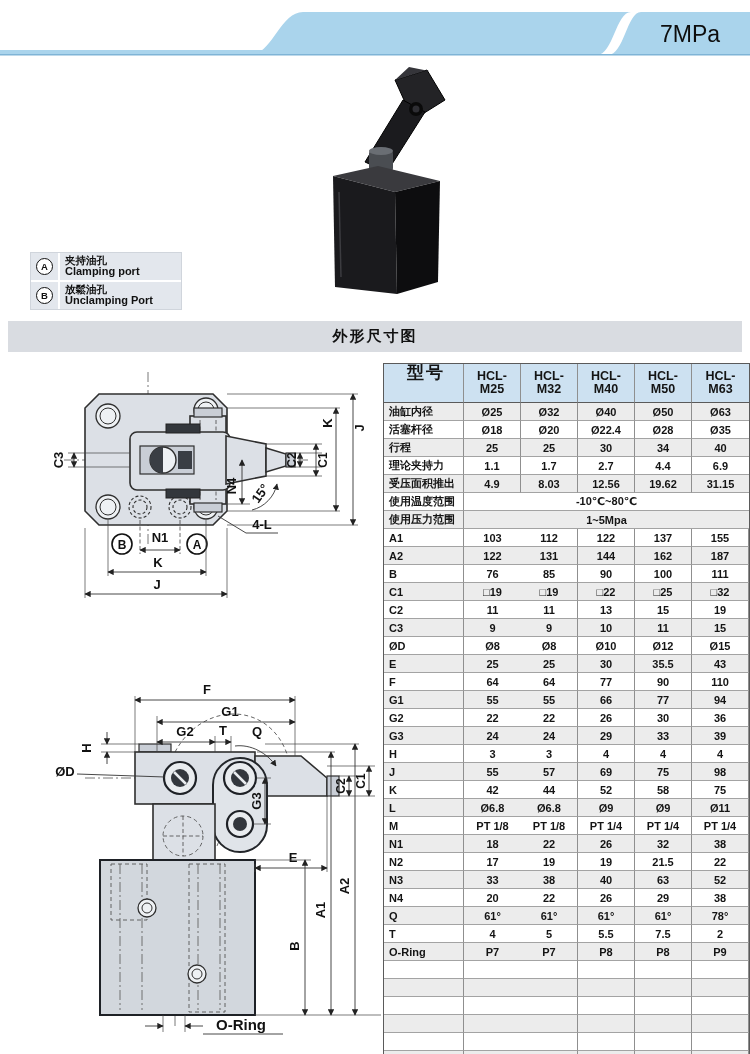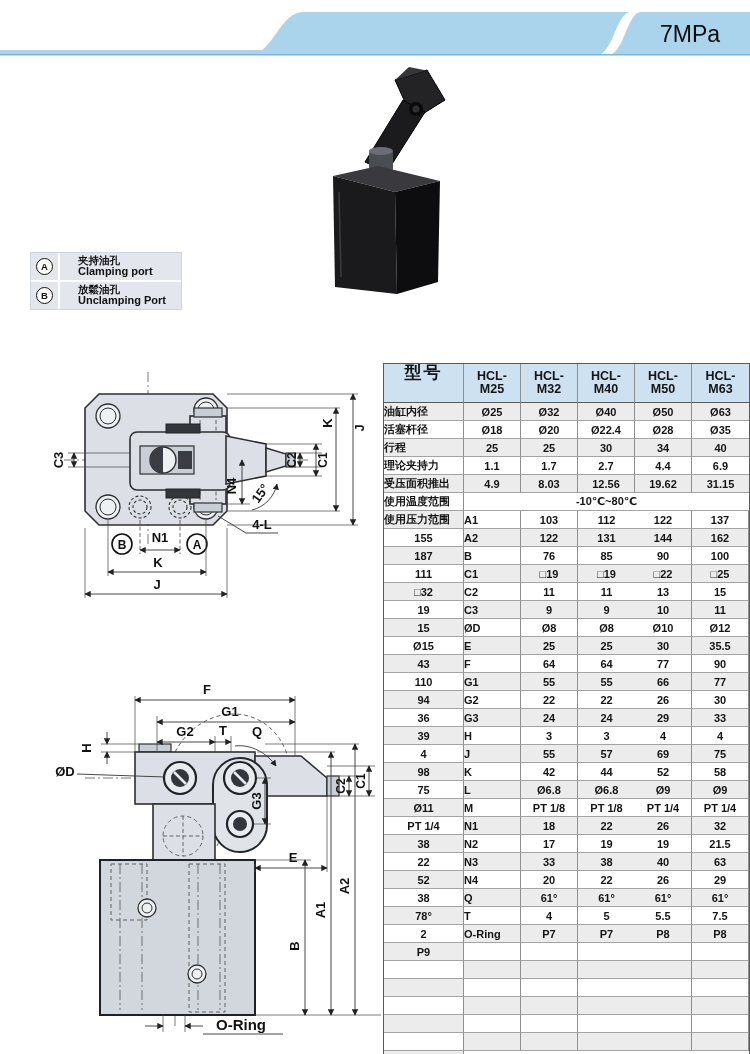--- a/index.html
+++ b/index.html
@@ -14,21 +14,21 @@
   
   .legend{position:absolute;left:30px;top:252px;width:150px;background:#e3e7ed;
           border:1px solid #d0d5dc;}
   .lg-row{display:flex;align-items:center;height:27px;}
   .lg-row + .lg-row{border-top:2px solid #fff;}
   .lg-mark{width:27px;display:flex;align-items:center;justify-content:center;
            border-right:2px solid #fff;align-self:stretch;}
   .lg-circ{width:15px;height:15px;border:1.5px solid #111;border-radius:50%;
            display:flex;align-items:center;justify-content:center;
            font-size:9.5px;font-weight:bold;background:#fff;}
-  .lg-txt{padding-left:18px;line-height:1.05;}
+  .lg-txt{padding-left:5px;line-height:1.05;}
   .lg-cn{font-size:10.5px;font-weight:bold;}
   .lg-en{font-size:11px;font-weight:bold;}
   
   .secbar{position:absolute;left:8px;top:321px;width:734px;height:31px;background:#d9dce1;
           display:flex;align-items:center;justify-content:center;
           font-size:15px;font-weight:bold;letter-spacing:2px;}
   
   .plan-svg{position:absolute;left:30px;top:368px;}
   .side-svg{position:absolute;left:25px;top:658px;}
   .photo-svg{position:absolute;left:315px;top:62px;}
@@ -49,21 +49,21 @@
        display:grid;grid-template-columns:80px repeat(5,57px);
        border:1.5px solid #5a5a5a;background:#fff;}
   .c{height:17px;display:flex;align-items:center;justify-content:center;
      font-size:11px;font-weight:bold;color:#141414;
      border-right:1px solid #8f8f8f;border-bottom:1px solid #a3a3a3;
      white-space:nowrap;overflow:hidden;}
   .c:nth-child(6n){border-right:none;}
   .hd{height:38px;background:#cde1f1;border-bottom:1.5px solid #5a5a5a;
       flex-direction:column;line-height:1.08;font-size:12.5px;}
   .model-hd{font-size:17px;letter-spacing:2px;}
-  .lbl{justify-content:flex-start;}
+  .lbl{justify-content:flex-start;padding-left:5px;}
   .span5{grid-column:span 5;border-right:none;}
   .shade{background:#ececec;}
 </style>
 </head>
 <body>
 
 <div class="page">
 
   <svg class="hdr-svg" width="750" height="58">
     <rect x="0" y="50" width="750" height="5" fill="#aad4ec"></rect>
@@ -101,20 +101,21 @@
       <div class="lg-mark">
         <div class="lg-circ">B</div>
       </div>
       <div class="lg-txt">
         <div class="lg-cn">放鬆油孔</div>
         <div class="lg-en">Unclamping Port</div>
       </div>
     </div>
   </div>
 
+  <div class="secbar">外形尺寸图</div>
 
   <svg class="plan-svg" width="350" height="290" viewBox="0 0 350 290">
     <defs>
       <marker id="ar" viewBox="0 0 10 10" refX="9" refY="5" markerWidth="7" markerHeight="7" orient="auto-start-reverse">
         <path d="M0,0L10,5L0,10z" fill="#222"></path>
       </marker>
     </defs>
     <line x1="118" y1="4" x2="118" y2="176" class="cl"></line>
     <line x1="34" y1="92" x2="280" y2="92" class="cl"></line>
     <path d="M69,26 H183 L197,40 V143 L183,157 H69 L55,143 V40 Z" class="part"></path>
@@ -344,20 +345,21 @@
       <div class="c v">6.9</div>
       <div class="c lbl shade">受压面积推出</div>
       <div class="c v shade">4.9</div>
       <div class="c v shade">8.03</div>
       <div class="c v shade">12.56</div>
       <div class="c v shade">19.62</div>
       <div class="c v shade">31.15</div>
       <div class="c lbl">使用温度范围</div>
       <div class="c v span5">-10℃~80℃</div>
       <div class="c lbl shade">使用压力范围</div>
+      <div class="c v span5 shade">1~5Mpa</div>
       <div class="c lbl">A1</div>
       <div class="c v">103</div>
       <div class="c v">112</div>
       <div class="c v">122</div>
       <div class="c v">137</div>
       <div class="c v">155</div>
       <div class="c lbl shade">A2</div>
       <div class="c v shade">122</div>
       <div class="c v shade">131</div>
       <div class="c v shade">144</div>

